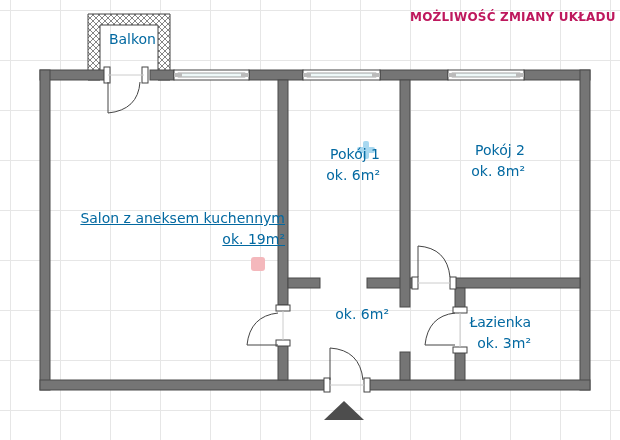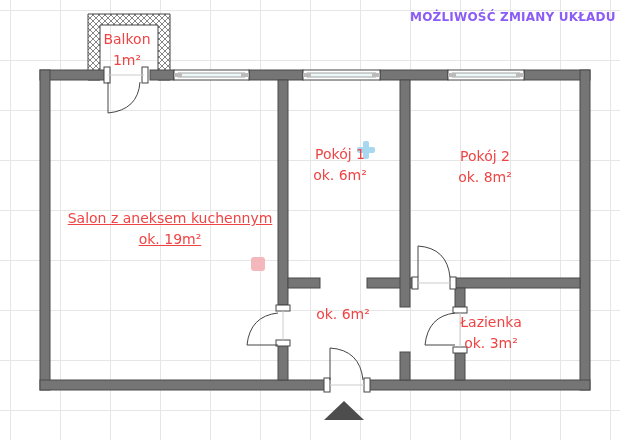--- a/index.html
+++ b/index.html
@@ -3,22 +3,22 @@
 <meta charset="utf-8">
 <style>
   html,body{margin:0;padding:0;background:#fff;}
   body{width:620px;height:440px;position:relative;overflow:hidden;font-family:"DejaVu Sans",sans-serif;}
   .grid{position:absolute;left:0;top:0;width:620px;height:440px;
     background-image:
       linear-gradient(to right,#e6e6e6 1px,transparent 1px),
       linear-gradient(to bottom,#e6e6e6 1px,transparent 1px);
     background-size:50px 50px;background-position:10px 10px;}
   svg.plan{position:absolute;left:0;top:0;}
-  .label{position:absolute;text-align:center;color:#ef4444;font-size:14px;line-height:21px;white-space:nowrap;}
-  .title{position:absolute;left:410px;top:10px;font-weight:bold;font-size:12px;color:#8b5cf6;letter-spacing:0.2px;}
+  .label{position:absolute;text-align:right;color:#0369a1;font-size:14px;line-height:21px;white-space:nowrap;}
+  .title{position:absolute;left:410px;top:10px;font-weight:bold;font-size:12px;color:#be185d;letter-spacing:0.2px;}
 </style>
 </head>
 <body>
 
 <div class="grid"></div>
 
 <svg class="plan" width="620" height="440" viewBox="0 0 620 440">
   <defs>
     <pattern id="hatch" width="6" height="6" patternUnits="userSpaceOnUse">
       <rect width="6" height="6" fill="#fff"></rect>
@@ -136,34 +136,33 @@
     <rect x="363" y="141" width="6" height="18" rx="2"></rect>
     <rect x="357" y="147" width="18" height="6" rx="2"></rect>
   </g>
   <rect x="251" y="257" width="14" height="14" rx="3" fill="#f4b8bc"></rect>
 </svg>
 
 <div class="title">MOŻLIWOŚĆ ZMIANY UKŁADU</div>
 
 <div class="label" style="left:98px;top:29px;width:58px;">
   <div>Balkon</div>
-  <div>1m²</div>
 </div>
 
 <div class="label" style="left:55px;top:208px;width:230px;text-decoration:underline;">
   <div>Salon z aneksem kuchennym</div>
   <div>ok. 19m²</div>
 </div>
 
 <div class="label" style="left:300px;top:144px;width:80px;">
   <div>Pokój 1</div>
   <div>ok. 6m²</div>
 </div>
 
-<div class="label" style="left:445px;top:146px;width:80px;">
+<div class="label" style="left:445px;top:140px;width:80px;">
   <div>Pokój 2</div>
   <div>ok. 8m²</div>
 </div>
 
 <div class="label" style="left:297px;top:304px;width:92px;">
   <div>ok. 6m²</div>
 </div>
 
 <div class="label" style="left:451px;top:312px;width:80px;">
   <div>Łazienka</div>

